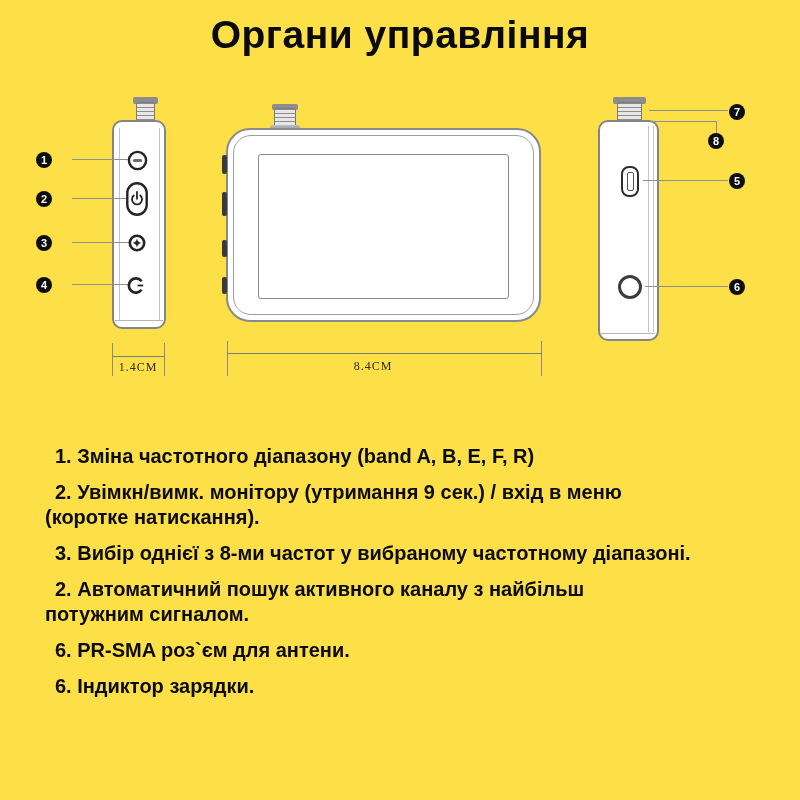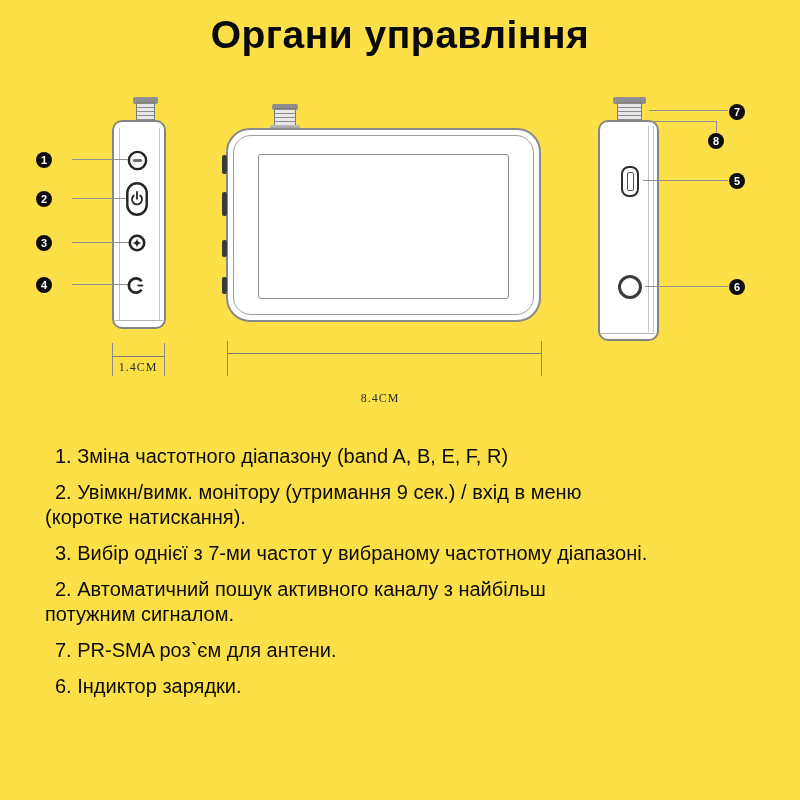--- a/index.html
+++ b/index.html
@@ -17,21 +17,21 @@
   .threads{background:repeating-linear-gradient(180deg,#8c8c8c 0px,#8c8c8c 1.5px,#e7e7e7 1.5px,#e7e7e7 4px);
            border:1px solid #7a7a7a;border-radius:2px;box-sizing:border-box;}
   .ant-cap{background:#8d8d8d;border-radius:2px;}
   .callout{width:16px;height:16px;border-radius:50%;background:#0d0d0d;color:#ffffff;
            font-size:11px;font-weight:700;line-height:16px;text-align:center;}
   .tab{width:5px;background:#3a3a3a;border-radius:2px;}
   .dim-label{font-family:"Liberation Serif",serif;font-size:12px;color:#2b2b2b;
              letter-spacing:1px;text-align:center;}
   
   .legend{left:45px;top:444px;width:716px;}
-  .legend p{margin:0 0 11px 0;font-size:20px;font-weight:400;line-height:25px;
+  .legend p{margin:0 0 11px 0;font-size:20px;font-weight:700;line-height:25px;
             text-indent:10px;white-space:pre-line;color:#0b0b0b;}
 </style>
 </head>
 <body>
 
 <div id="page">
 
   <div class="abs title">Органи управління</div>
 
   <div>
@@ -130,27 +130,27 @@
     <div class="abs vline" style="left:112px;top:343px;height:33px;"></div>
     <div class="abs vline" style="left:164px;top:343px;height:33px;"></div>
     <div class="abs hline" style="left:112px;top:356px;width:53px;background:#7d7d7d;"></div>
     <div class="abs dim-label" style="left:107px;top:360px;width:62px;">1.4CM</div>
   </div>
 
   <div>
     <div class="abs vline" style="left:227px;top:341px;height:35px;"></div>
     <div class="abs vline" style="left:541px;top:341px;height:35px;"></div>
     <div class="abs hline" style="left:227px;top:353px;width:315px;background:#7d7d7d;"></div>
-    <div class="abs dim-label" style="left:330px;top:359px;width:100px;margin-top:32px;">8.4CM</div>
+    <div class="abs dim-label" style="left:323px;top:359px;width:100px;">8.4CM</div>
   </div>
 
   <div class="abs legend">
     <p>1. Зміна частотного діапазону (band A, B, E, F, R)</p>
     <p>2. Увімкн/вимк. монітору (утримання 9 сек.) / вхід в меню
 (коротке натискання).</p>
-    <p>3. Вибір однієї з 7-ми частот у вибраному частотному діапазоні.</p>
+    <p>3. Вибір однієї з 8-ми частот у вибраному частотному діапазоні.</p>
     <p>2. Автоматичний пошук активного каналу з найбільш
 потужним сигналом.</p>
-    <p>7. PR-SMA роз`єм для антени.</p>
+    <p>6. PR-SMA роз`єм для антени.</p>
     <p>6. Індиктор зарядки.</p>
   </div>
 
 </div>
 
 </body></html>

